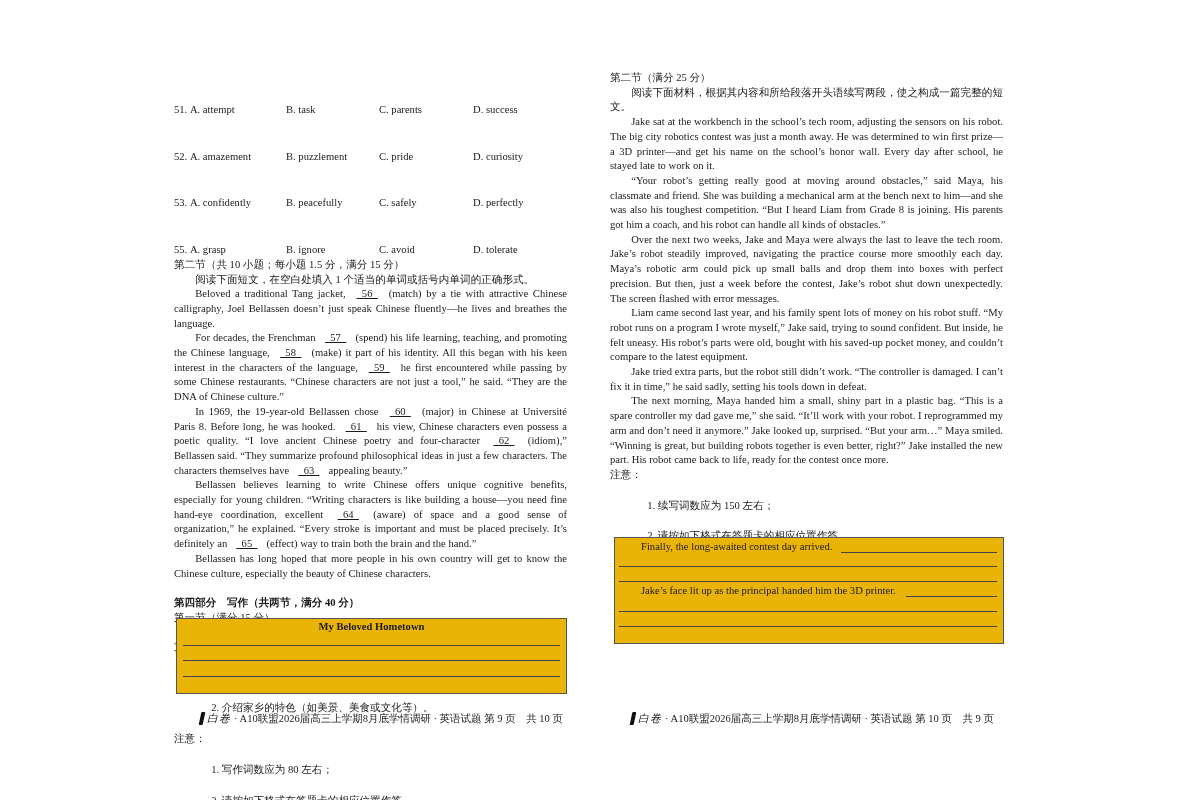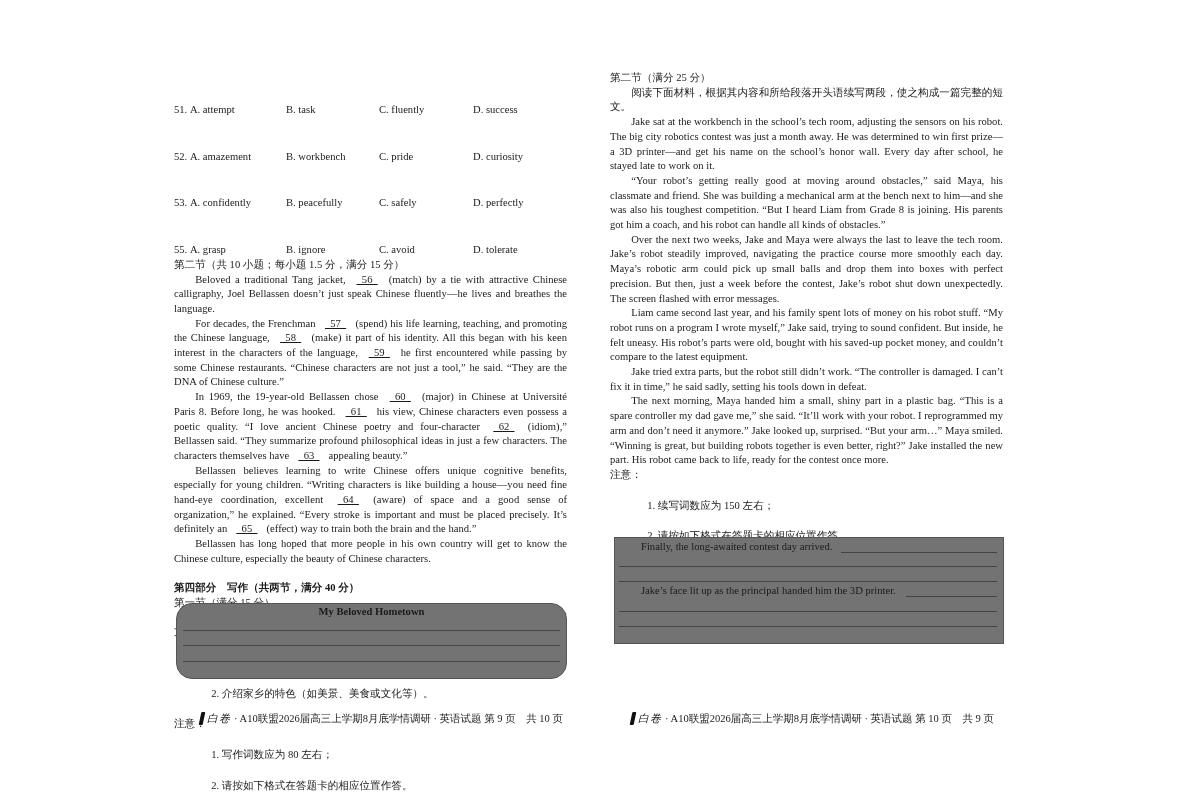--- a/index.html
+++ b/index.html
@@ -37,23 +37,23 @@
       text-align: center;
       text-indent: 0;
     }
     .list-item { padding-left: 2em; margin: 16px; }
     .gap { height: 14.7px; }
 
     
     .answer-box {
       position: absolute;
       border: 1px solid #555;
-      background: #737373;
+      background: #eab308;
     }
-    #left-box { left: 176px; top: 603px; width: 389px; height: 74px; border-radius: 16px; }
+    #left-box { left: 176px; top: 618px; width: 389px; height: 74px; }
     #right-box { left: 614px; top: 537px; width: 388px; height: 105px; }
     .box-title {
       position: absolute; left: 0; right: 0; top: 2px;
       text-align: center; font-weight: bold; font-size: 10.6px;
     }
     .rule {
       position: absolute;
       height: 0;
       border-top: 1px solid #444;
     }
@@ -90,44 +90,45 @@
     }
   </style>
 </head>
 <body>
 
 <div id="left-col" class="page-col">
   <div>
     <div class="opts-row">
       <span class="c0"><span>51.</span> <span>A. attempt</span></span>
       <span class="c1">B. task</span>
-      <span class="c2">C. fluently</span>
+      <span class="c2">C. parents</span>
       <span class="c3">D. success</span>
     </div>
     <div class="opts-row">
       <span class="c0"><span>52.</span> <span>A. amazement</span></span>
-      <span class="c1">B. workbench</span>
+      <span class="c1">B. puzzlement</span>
       <span class="c2">C. pride</span>
       <span class="c3">D. curiosity</span>
     </div>
     <div class="opts-row">
       <span class="c0"><span>53.</span> <span>A. confidently</span></span>
       <span class="c1">B. peacefully</span>
       <span class="c2">C. safely</span>
       <span class="c3">D. perfectly</span>
     </div>
     <div class="opts-row">
       <span class="c0"><span>55.</span> <span>A. grasp</span></span>
       <span class="c1">B. ignore</span>
       <span class="c2">C. avoid</span>
       <span class="c3">D. tolerate</span>
     </div>
   </div>
 
   <div class="sect">第二节（共 10 小题；每小题 1.5 分，满分 15 分）</div>
+  <p>阅读下面短文，在空白处填入 1 个适当的单词或括号内单词的正确形式。</p>
 
   <p><span>Beloved a traditional Tang jacket,</span> <span class="blank">&nbsp;&nbsp;56&nbsp;&nbsp;</span> <span>(match) by a tie with attractive Chinese calligraphy, Joel Bellassen doesn’t just speak Chinese fluently—he lives and breathes the language.</span></p>
 
   <p><span>For decades, the Frenchman</span> <span class="blank">&nbsp;&nbsp;57&nbsp;&nbsp;</span> <span>(spend) his life learning, teaching, and promoting the Chinese language,</span> <span class="blank">&nbsp;&nbsp;58&nbsp;&nbsp;</span> <span>(make) it part of his identity. All this began with his keen interest in the characters of the language,</span> <span class="blank">&nbsp;&nbsp;59&nbsp;&nbsp;</span> <span>he first encountered while passing by some Chinese restaurants. “Chinese characters are not just a tool,” he said. “They are the DNA of Chinese culture.”</span></p>
 
   <p><span>In 1969, the 19-year-old Bellassen chose</span> <span class="blank">&nbsp;&nbsp;60&nbsp;&nbsp;</span> <span>(major) in Chinese at Université Paris 8. Before long, he was hooked.</span> <span class="blank">&nbsp;&nbsp;61&nbsp;&nbsp;</span> <span>his view, Chinese characters even possess a poetic quality. “I love ancient Chinese poetry and four-character</span> <span class="blank">&nbsp;&nbsp;62&nbsp;&nbsp;</span> <span>(idiom),” Bellassen said. “They summarize profound philosophical ideas in just a few characters. The characters themselves have</span> <span class="blank">&nbsp;&nbsp;63&nbsp;&nbsp;</span> <span>appealing beauty.”</span></p>
 
   <p><span>Bellassen believes learning to write Chinese offers unique cognitive benefits, especially for young children. “Writing characters is like building a house—you need fine hand-eye coordination, excellent</span> <span class="blank">&nbsp;&nbsp;64&nbsp;&nbsp;</span> <span>(aware) of space and a good sense of organization,” he explained. “Every stroke is important and must be placed precisely. It’s definitely an</span> <span class="blank">&nbsp;&nbsp;65&nbsp;&nbsp;</span> <span>(effect) way to train both the brain and the hand.”</span></p>
 
   <p>Bellassen has long hoped that more people in his own country will get to know the Chinese culture, especially the beauty of Chinese characters.</p>

